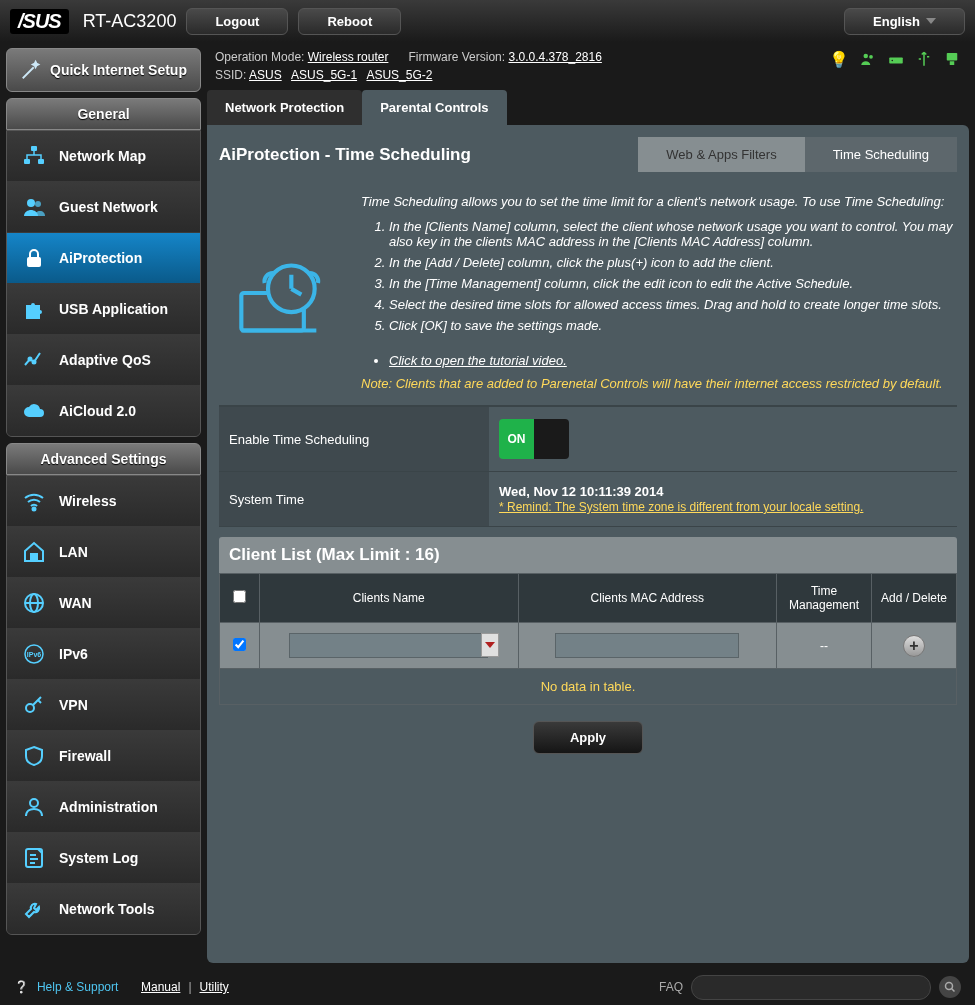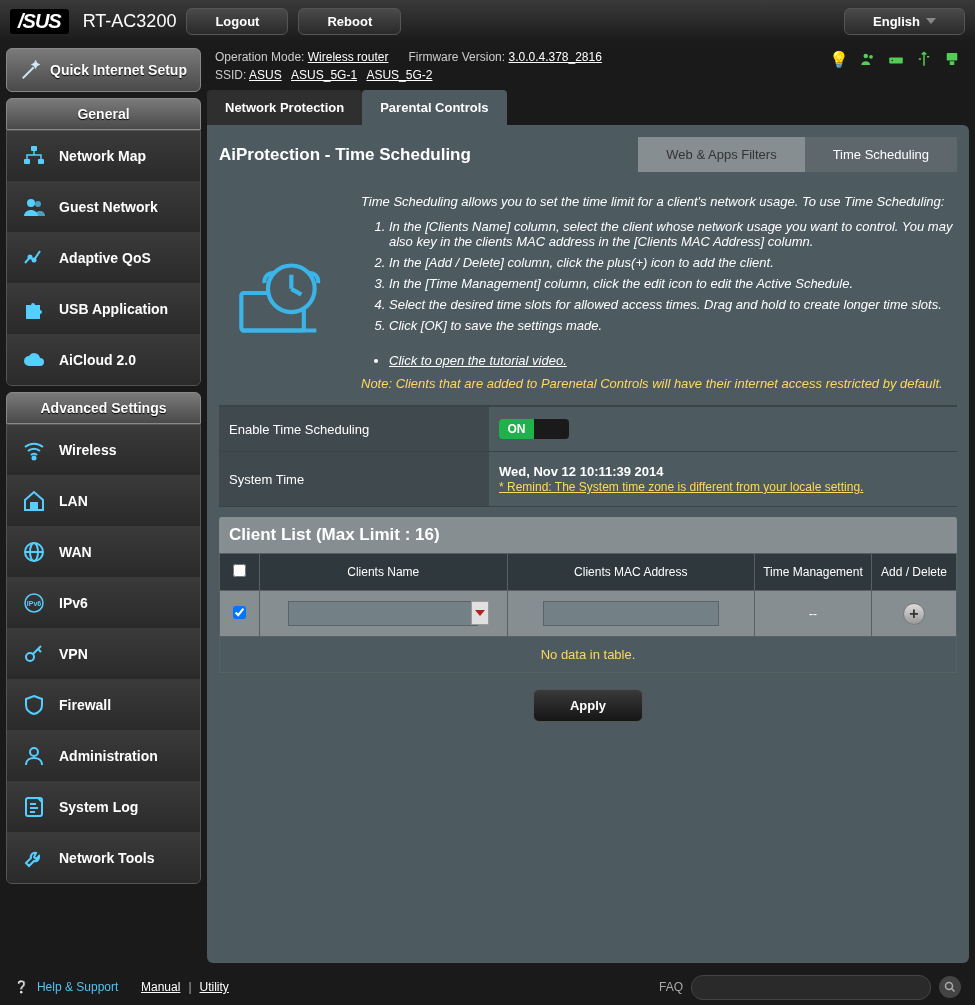--- a/index.html
+++ b/index.html
@@ -128,21 +128,21 @@
 .desc-text ul { margin: 6px 0 6px 28px; list-style: disc;}
 .desc-text li { margin-bottom: 6px; }
 .desc-text .tut { text-decoration: underline; cursor:pointer;}
 .note { color: #ffd95a; font-style: italic; font-size:13px; margin-top:8px;}
 
 .settings-table { width:100%; margin-top:0; border-collapse:collapse;}
 .settings-table td { padding:12px 10px; font-size:13px; border-top:1px solid #3a4448; border-bottom:1px solid #3a4448; vertical-align:middle;}
 .settings-table td:first-child { width: 270px; background:#3f494e;}
 .settings-table td:last-child { background:#4d5a60;}
 
-.toggle { display:inline-flex; width:70px; height:20px; border-radius:4px; overflow:hidden; cursor:pointer;}
+.toggle { display:inline-flex; width:70px; height:40px; border-radius:4px; overflow:hidden; cursor:pointer;}
 .toggle .on { flex:1; background:#1fb24a; color:#fff; font-weight:bold; display:flex;align-items:center;justify-content:center;font-size:12px;}
 .toggle .off { flex:1; background:#1a1a1a;}
 
 .systime { font-weight:bold; }
 .remind { color:#ffd95a; text-decoration:underline; font-size:12px;}
 
 .client-hdr { background:#868e91; padding:8px 10px; font-weight:bold; font-size:17px; color:#fff; margin-top:10px; border-radius:3px 3px 0 0;}
 .client-table { width:100%; border-collapse:collapse; font-size:12px;}
 .client-table th { background:#2f383c; color:#fff; font-weight:normal; padding:10px 6px; border:1px solid #586064; text-align:center;}
 .client-table td { background:#868e91; padding:10px 6px; border:1px solid #586064; text-align:center;}
@@ -213,37 +213,46 @@
             <span class="micon">
                 <svg viewBox="0 0 24 24" fill="#55cfff">
                   <circle cx="9" cy="8" r="4"></circle>
                   <circle cx="16" cy="9" r="3" opacity="0.7"></circle>
                   <path d="M2 21 c0-4 4-6 7-6 s7 2 7 6z"></path>
                   <path d="M13 21 c0-3 2-5 5-5 s5 2 5 5z" opacity="0.7"></path>
                 </svg>
               </span>
             <span>Guest Network</span>
           </div>
+          <div class="menu-item active">
+            <span class="micon">
+                <svg viewBox="0 0 24 24" fill="#fff">
+                  <rect x="5" y="11" width="14" height="10" rx="2"></rect>
+                  <path d="M8 11 V8 a4 4 0 0 1 8 0 v3" stroke="#fff" stroke-width="2" fill="none"></path>
+                </svg>
+              </span>
+            <span>AiProtection</span>
+          </div>
+          <div class="menu-item">
+            <span class="micon">
+                <svg viewBox="0 0 24 24" fill="#55cfff">
+                  <path d="M4 8 h5 a2 2 0 1 1 4 0 h5 v5 a2 2 0 1 1 0 4 v5 H4z"></path>
+                </svg>
+              </span>
+            <span>USB Application</span>
+          </div>
           <div class="menu-item">
             <span class="micon">
                 <svg viewBox="0 0 24 24" fill="none" stroke="#55cfff" stroke-width="2">
                   <path d="M3 17 l5-6 4 3 6-9"></path>
                   <circle cx="8" cy="11" r="1.5" fill="#55cfff"></circle>
                   <circle cx="12" cy="14" r="1.5" fill="#55cfff"></circle>
                 </svg>
               </span>
             <span>Adaptive QoS</span>
-          </div>
-          <div class="menu-item">
-            <span class="micon">
-                <svg viewBox="0 0 24 24" fill="#55cfff">
-                  <path d="M4 8 h5 a2 2 0 1 1 4 0 h5 v5 a2 2 0 1 1 0 4 v5 H4z"></path>
-                </svg>
-              </span>
-            <span>USB Application</span>
           </div>
           <div class="menu-item">
             <span class="micon">
                 <svg viewBox="0 0 24 24" fill="#55cfff">
                   <path d="M7 18 a5 5 0 0 1 0-10 a6 6 0 0 1 11 2 a4 4 0 0 1 0 8z"></path>
                 </svg>
               </span>
             <span>AiCloud 2.0</span>
           </div>
         </div>
@@ -439,21 +448,21 @@
         </tbody>
           </table>
 
         <div class="client-hdr">Client List (Max Limit : 16)</div>
         <table class="client-table">
           <tbody>
               <tr>
             <th style="width:40px"><input type="checkbox" style=""></th>
             <th>Clients Name</th>
             <th>Clients MAC Address</th>
-            <th style="width:117px">Time Management</th>
+            <th style="width:95px">Time Management</th>
             <th style="width:85px">Add / Delete</th>
           </tr>
           <tr>
             <td><input type="checkbox" checked="" style=""></td>
             <td>
               <div class="dd-wrap">
                 <input type="text" style="">
                 <div class="dd-btn">
                       <div class="tri"></div>
                     </div>

